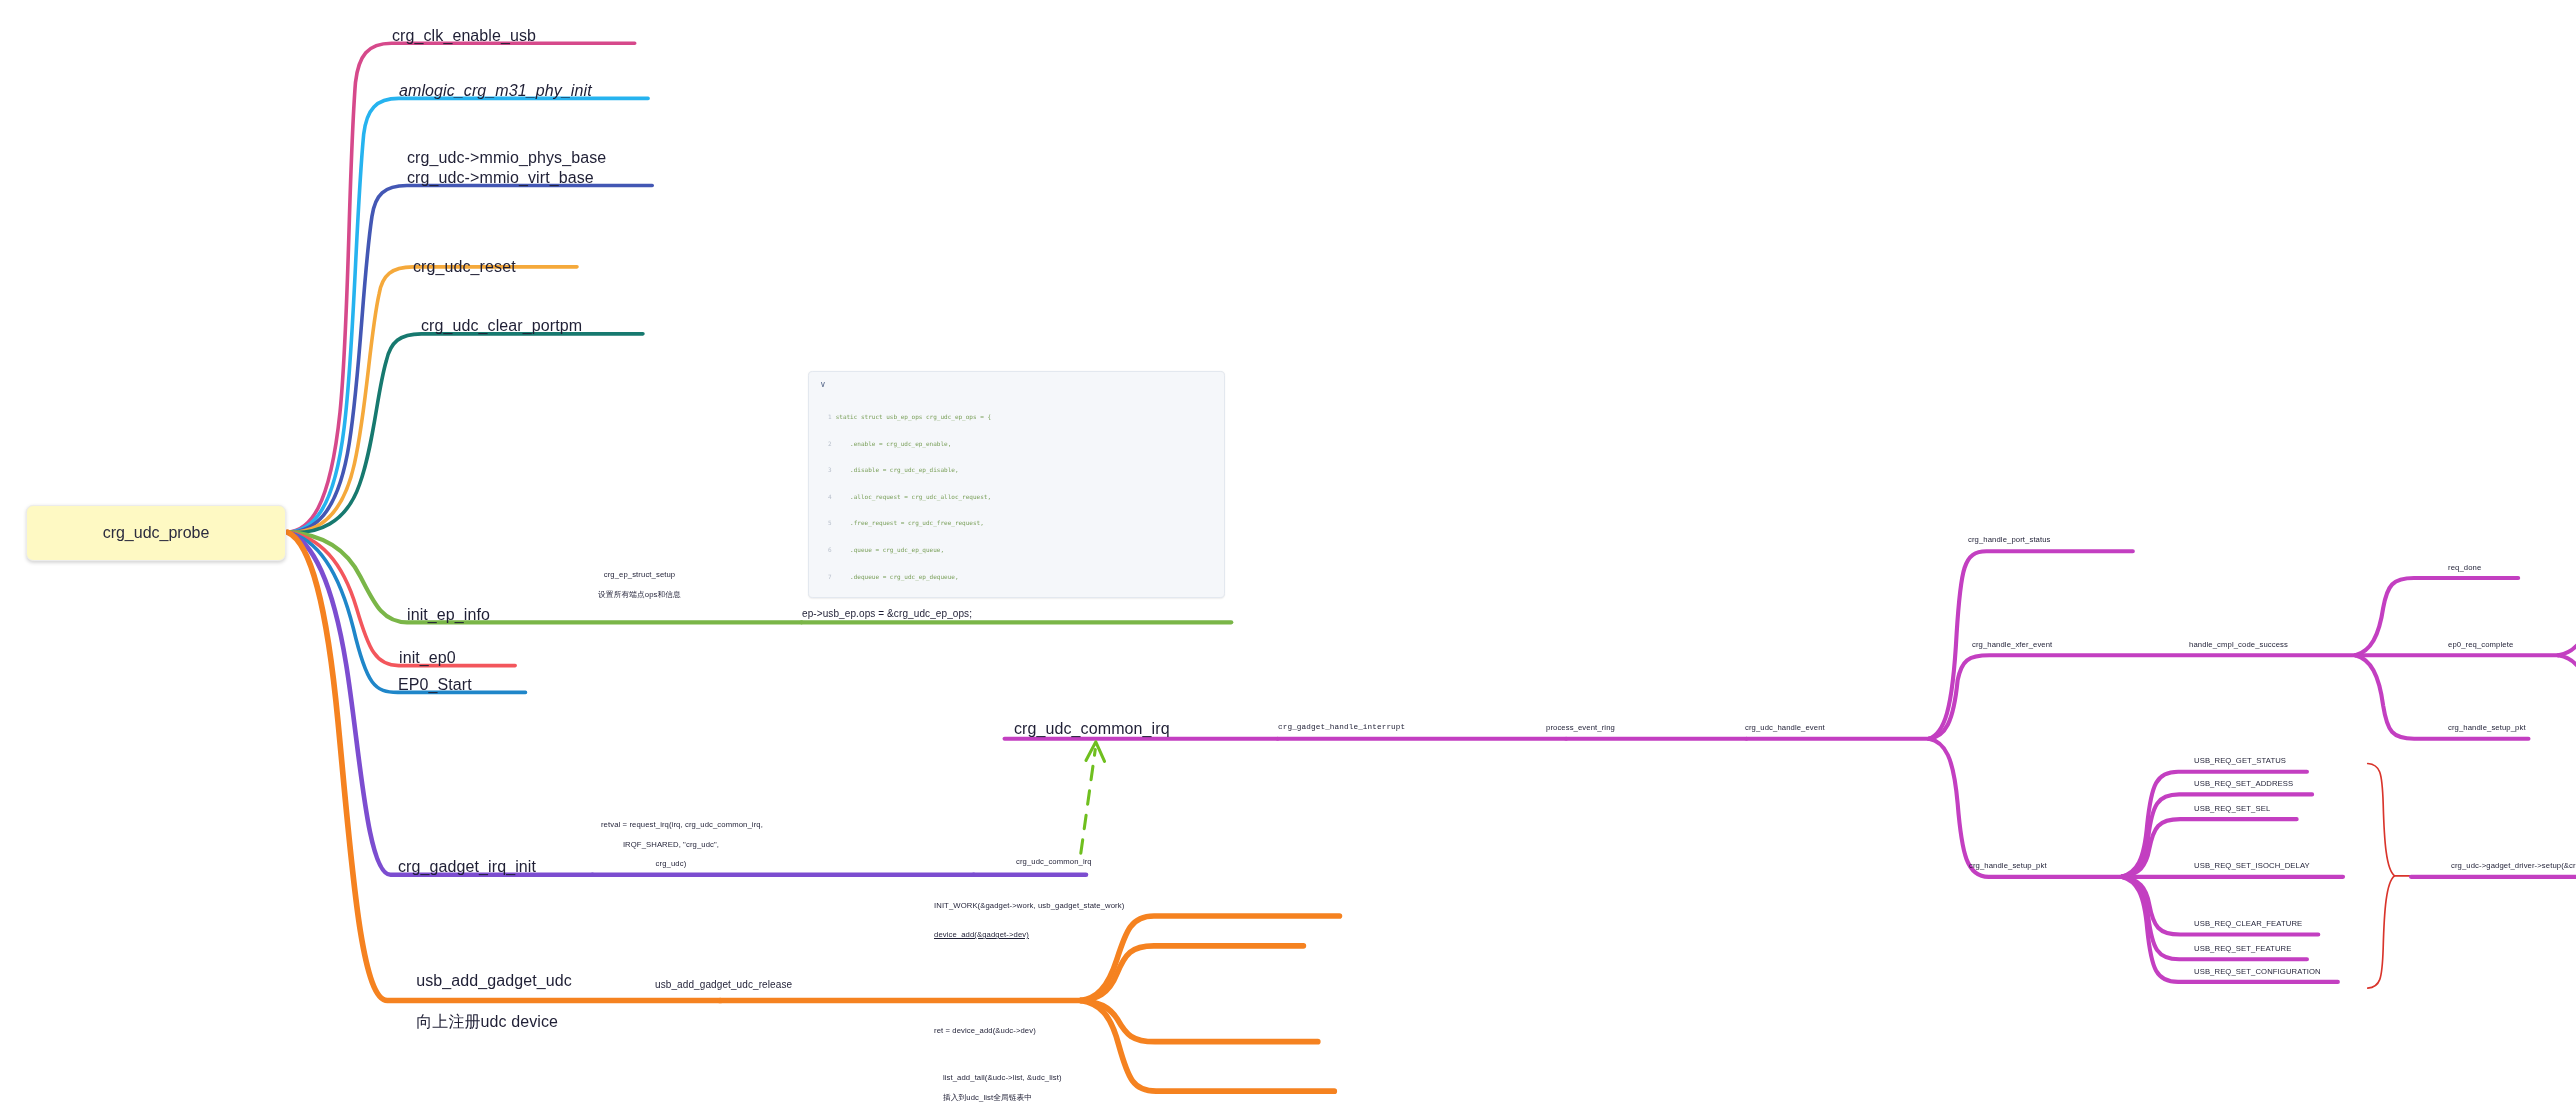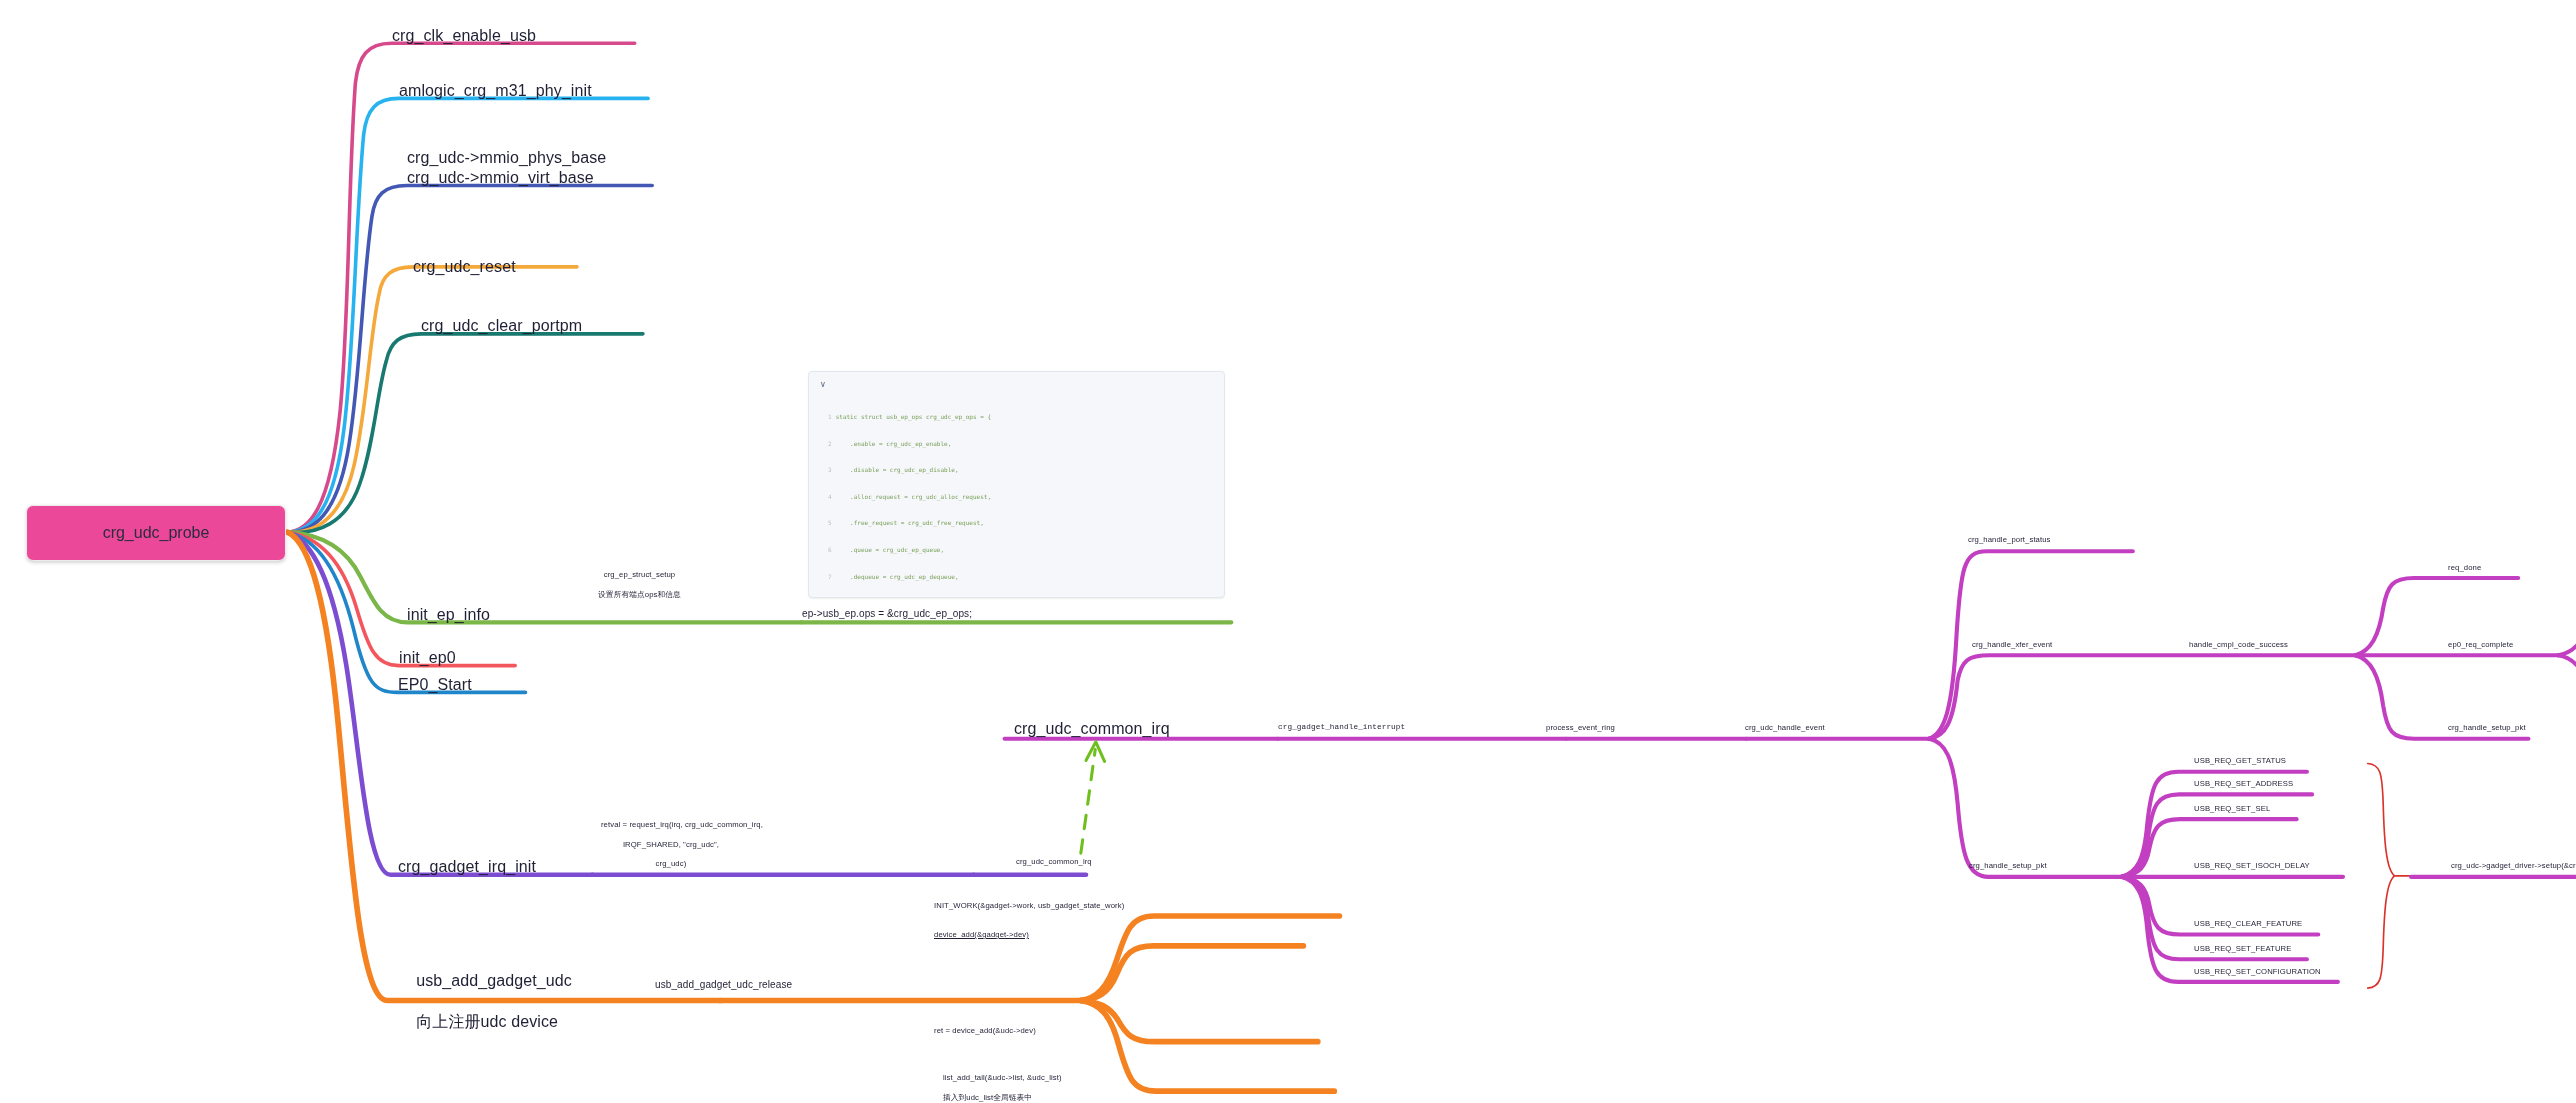--- a/index.html
+++ b/index.html
@@ -30,21 +30,21 @@
     white-space: pre;
     line-height: 1.28;
     color: #1f1f35;
     letter-spacing: 0.1px;
   }
   .node.center {
     text-align: center;
   }
   .root-node {
     position: absolute;
-    background: #ec4899;
+    background: #fef9c3;
     border: 0.5px solid #ececec;
     border-radius: 7.2px;
     box-shadow: 0 1.5px 3.6px rgba(0,0,0,0.16);
     display: flex;
     align-items: center;
     justify-content: center;
     font-size: 16px;
     color: #2c2c3f;
   }
   .code-card {
@@ -160,21 +160,21 @@
       <path d="M2108,1476 L2127,1440 L2144,1478" stroke="#6fbf1f" stroke-width="6" fill="none"></path>
     </g>
   </svg>
 
   <div class="root-node" style="left:26px; top:505px; width:258px; height:54px;">
     <span>crg_udc_probe</span>
   </div>
 
   <div class="node lbl-19" style="left:392px; top:26px;">crg_clk_enable_usb</div>
 
-  <div class="node lbl-19" style="left:399px; top:81px;">amlogic_crg_m31_phy_init</div>
+  <div class="node lbl-19" style="left:399px; top:81px;font-style:italic;">amlogic_crg_m31_phy_init</div>
 
   <div class="node lbl-19" style="left:407px; top:148px;">crg_udc-&gt;mmio_phys_base</div>
   <div class="node lbl-19" style="left:407px; top:168px;">crg_udc-&gt;mmio_virt_base</div>
 
   <div class="node lbl-19" style="left:413px; top:249px;margin-top:8px;">crg_udc_reset</div>
 
   <div class="node lbl-19" style="left:421px; top:316px;">crg_udc_clear_portpm</div>
 
   <div class="node lbl-19" style="left:407px; top:605px;">init_ep_info</div>
 

